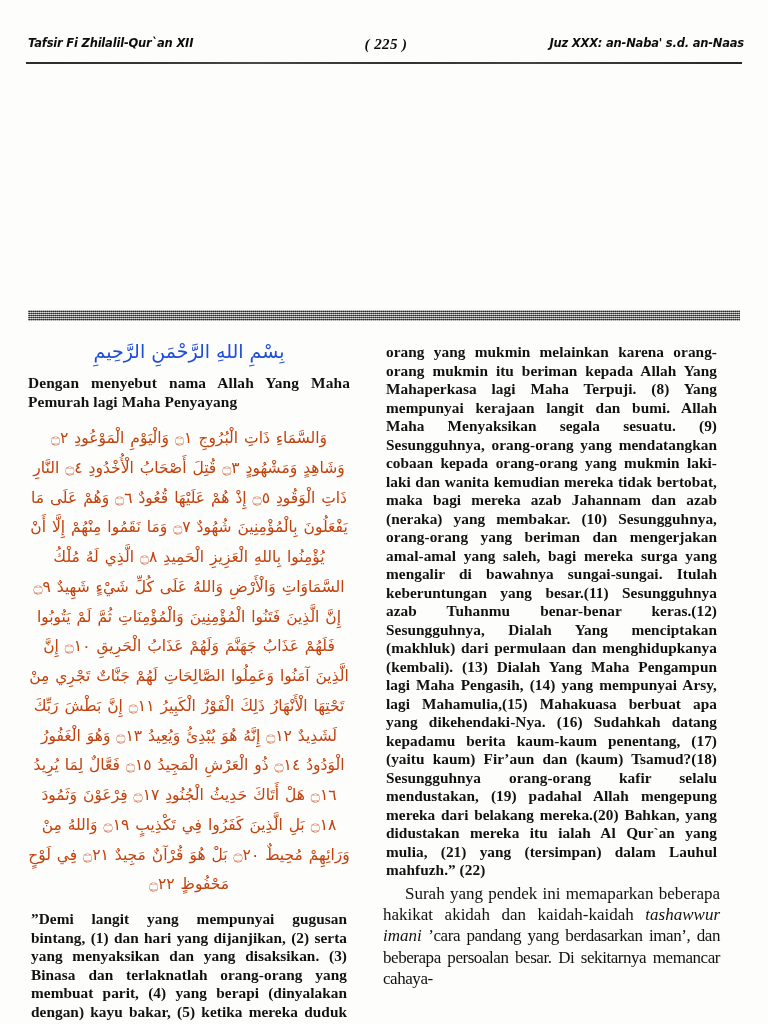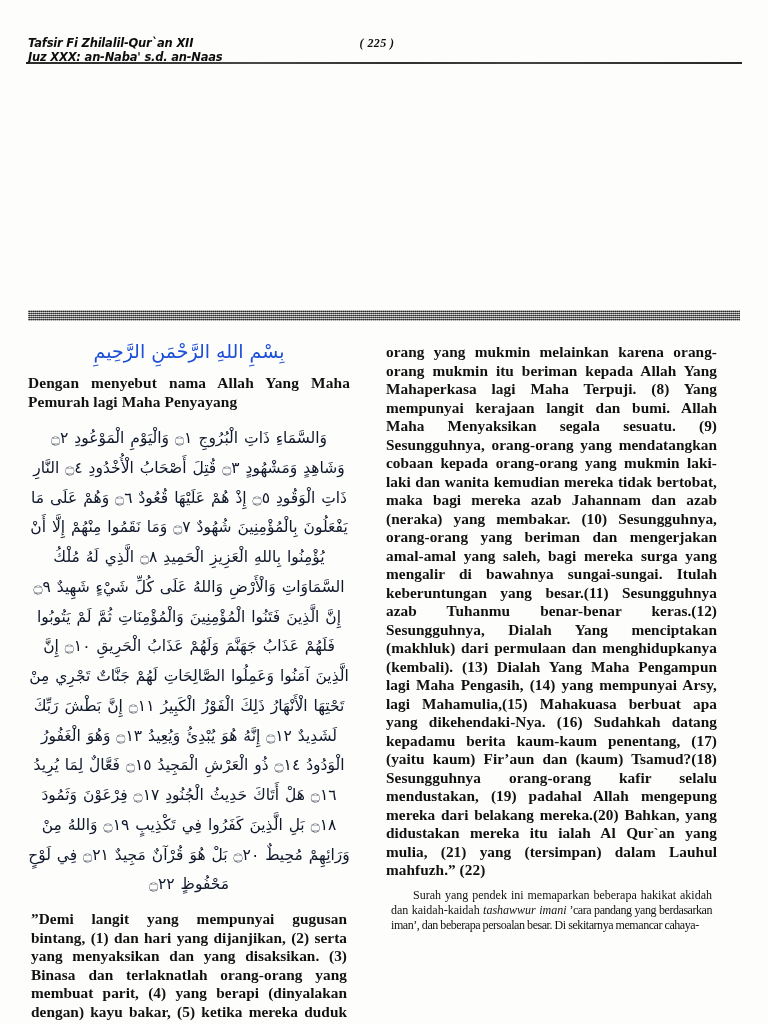--- a/index.html
+++ b/index.html
@@ -19,41 +19,41 @@
   .page {
     position: absolute;
     inset: 0;
     background: #fdfdfc;
   }
 
   
   .running-header {
     position: absolute;
     left: 28px;
-    right: 42px;
+    right: 24px;
     top: 36px;
     height: 22px;
     display: flex;
     align-items: flex-start;
+    justify-content: space-between;
     font-family: "DejaVu Sans", sans-serif;
     font-style: italic;
     font-weight: bold;
     font-size: 11.5px;
     letter-spacing: -0.2px;
     color: #0d0d0d;
-    flex-direction: column;
   }
   .running-header .hdr-center {
     position: absolute;
     left: 0; right: 0;
     text-align: center;
     font-family: "Liberation Serif", serif;
     font-style: italic;
     font-weight: bold;
-    font-size: 12px;
+    font-size: 15px;
     letter-spacing: 0.4px;
   }
   .hdr-left  { max-width: 300px; }
   .hdr-right { max-width: 300px; text-align: right; }
 
   .header-rule {
     position: absolute;
     left: 26px;
     right: 26px;
     top: 62px;
@@ -135,21 +135,21 @@
     margin: 0 0 12px 0;
     letter-spacing: 0.1px;
   }
 
   .arabic-block {
     direction: rtl;
     text-align: center;
     font-family: "DejaVu Sans", sans-serif;
     font-size: 15.5px;
     line-height: 1.92;
-    color: #0f172a;
+    color: #c2410c;
     margin: 0 0 10px 0;
     word-spacing: 1px;
   }
 
   .trans-body {
     font-family: "Liberation Serif", serif;
     font-weight: bold;
     font-size: 15.3px;
     line-height: 1.21;
     text-align: justify;
@@ -163,25 +163,25 @@
     font-family: "Liberation Serif", serif;
     font-weight: bold;
     font-size: 15px;
     margin: 22px 0 2px 0;
     letter-spacing: 0.1px;
   }
 
   .plain-body {
     font-family: "Liberation Serif", serif;
     font-weight: normal;
-    font-size: 12px;
+    font-size: 17px;
     line-height: 1.26;
     text-align: justify;
     text-justify: inter-word;
-    margin: 8px;
+    margin: 0;
     text-indent: 22px;
   }
   .plain-body .it { font-style: italic; }
   .plain-body .tight { letter-spacing: -0.45px; }
 </style>
 </head>
 <body>
 
 <div class="page">
 

